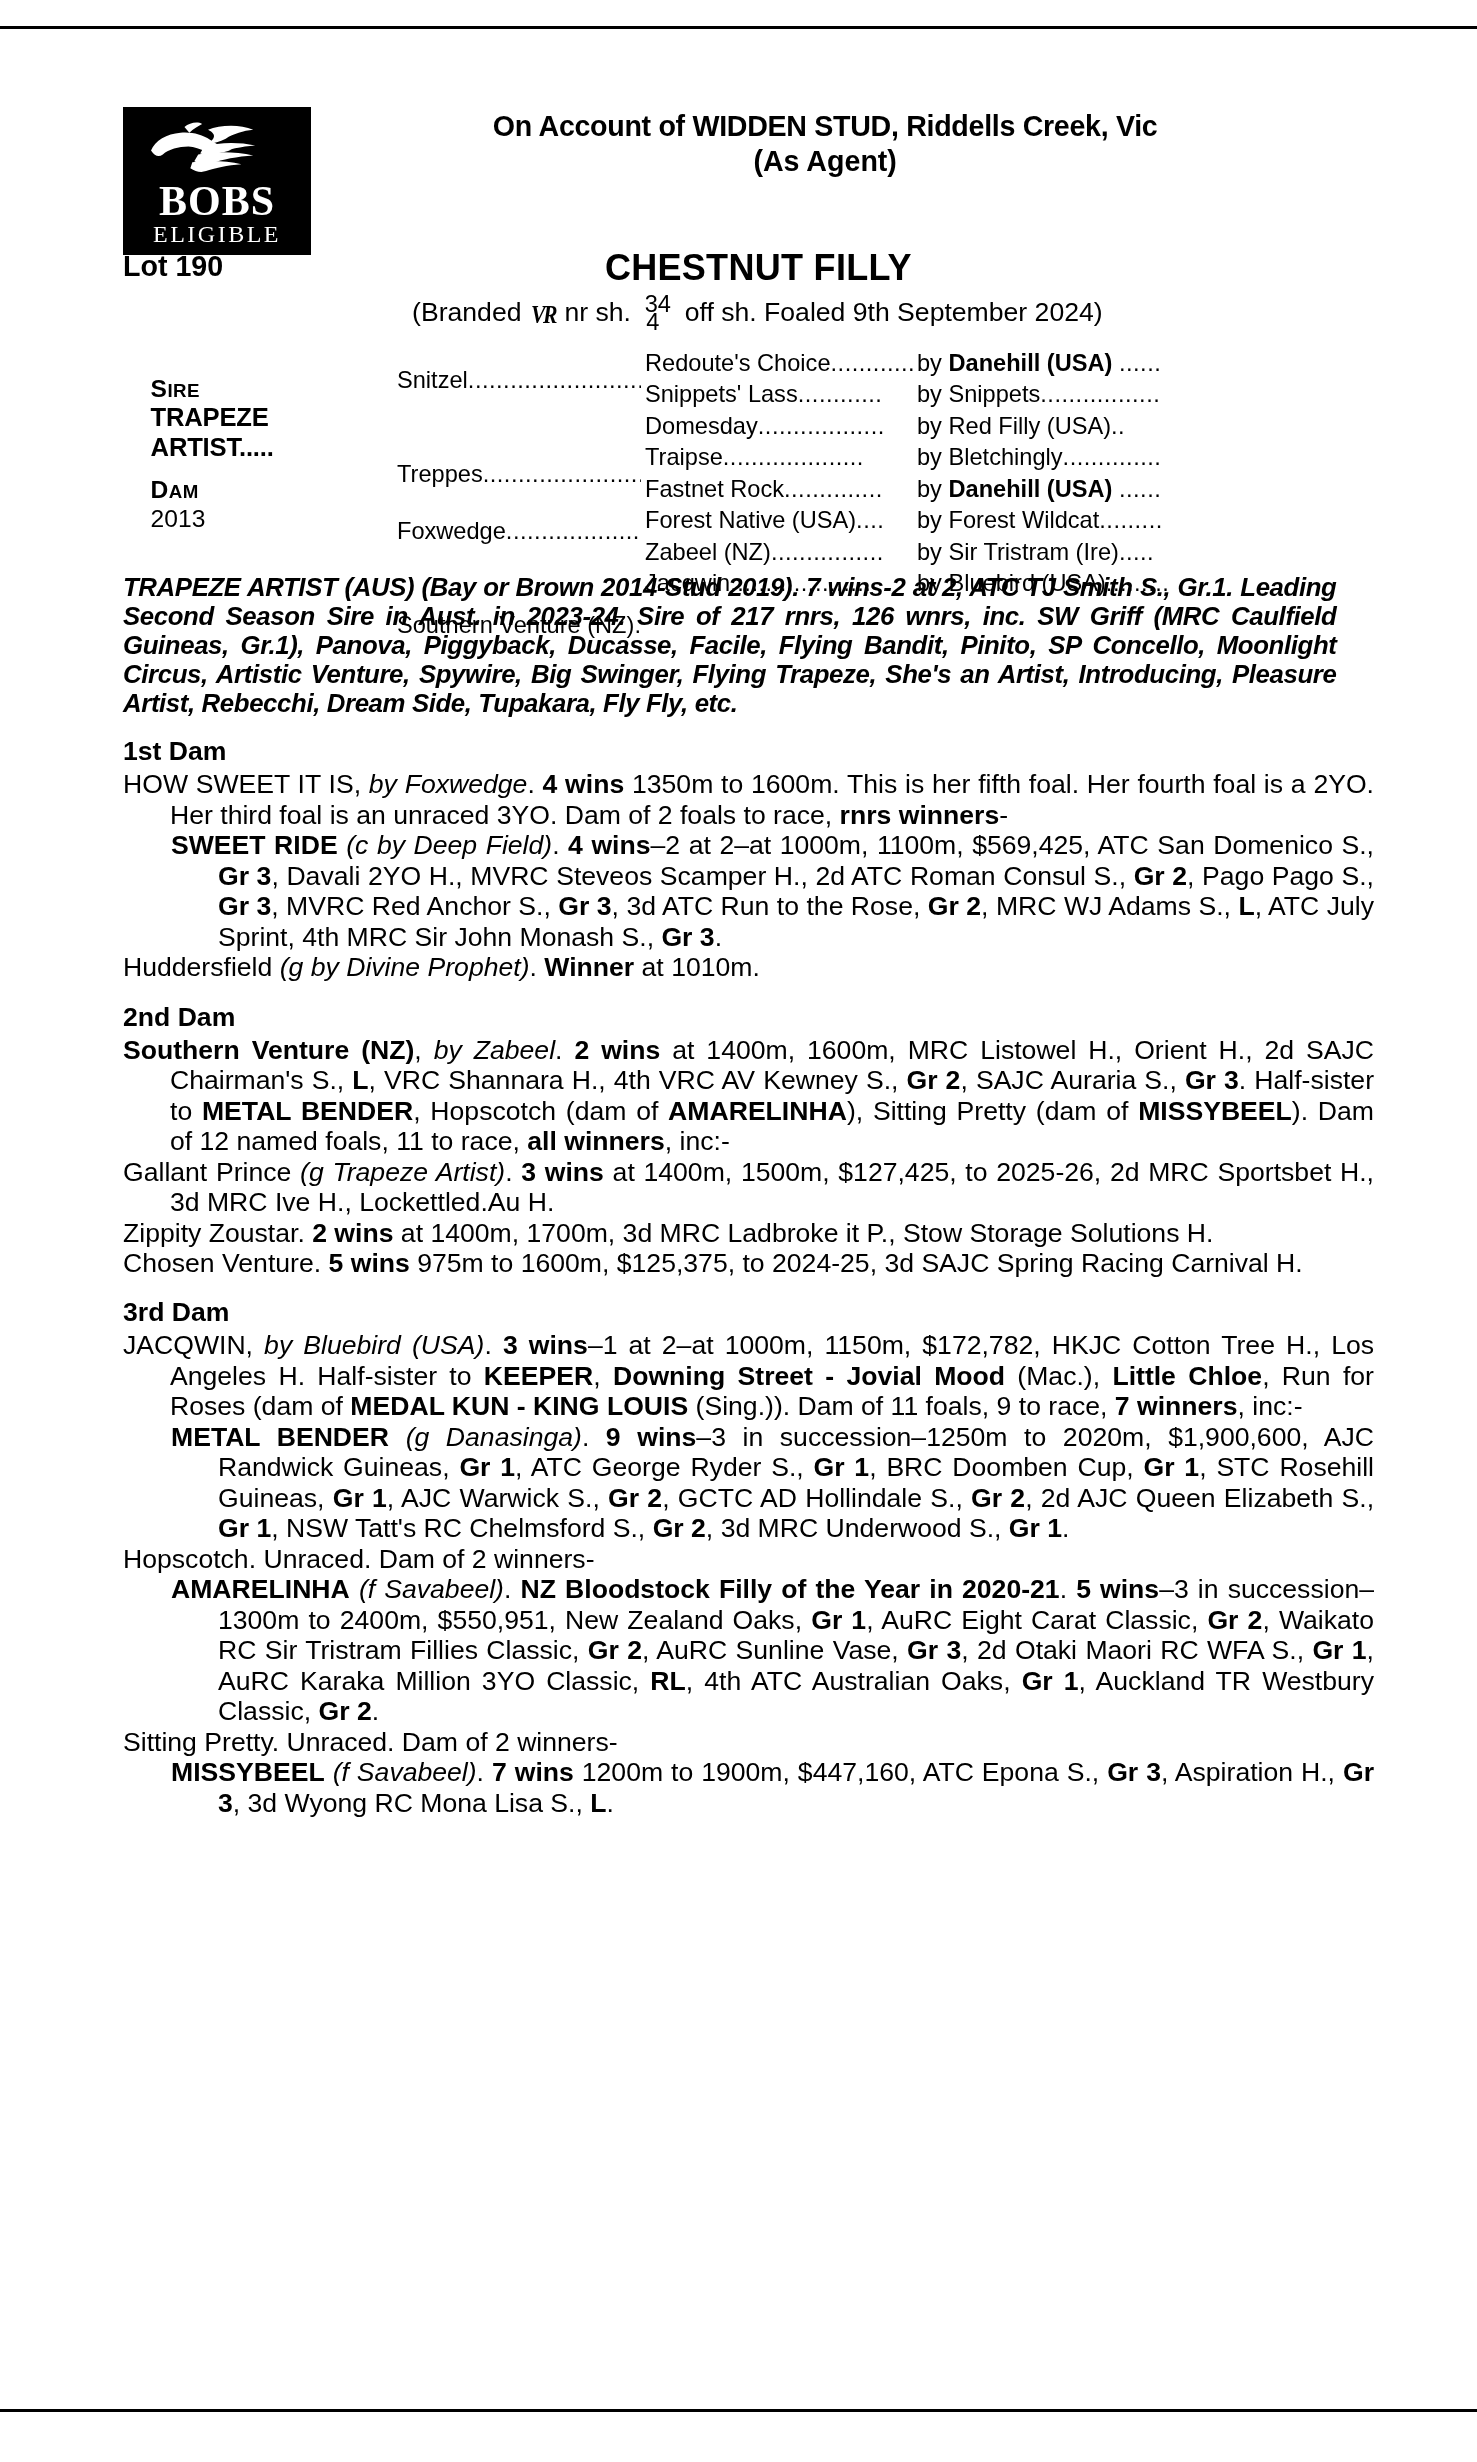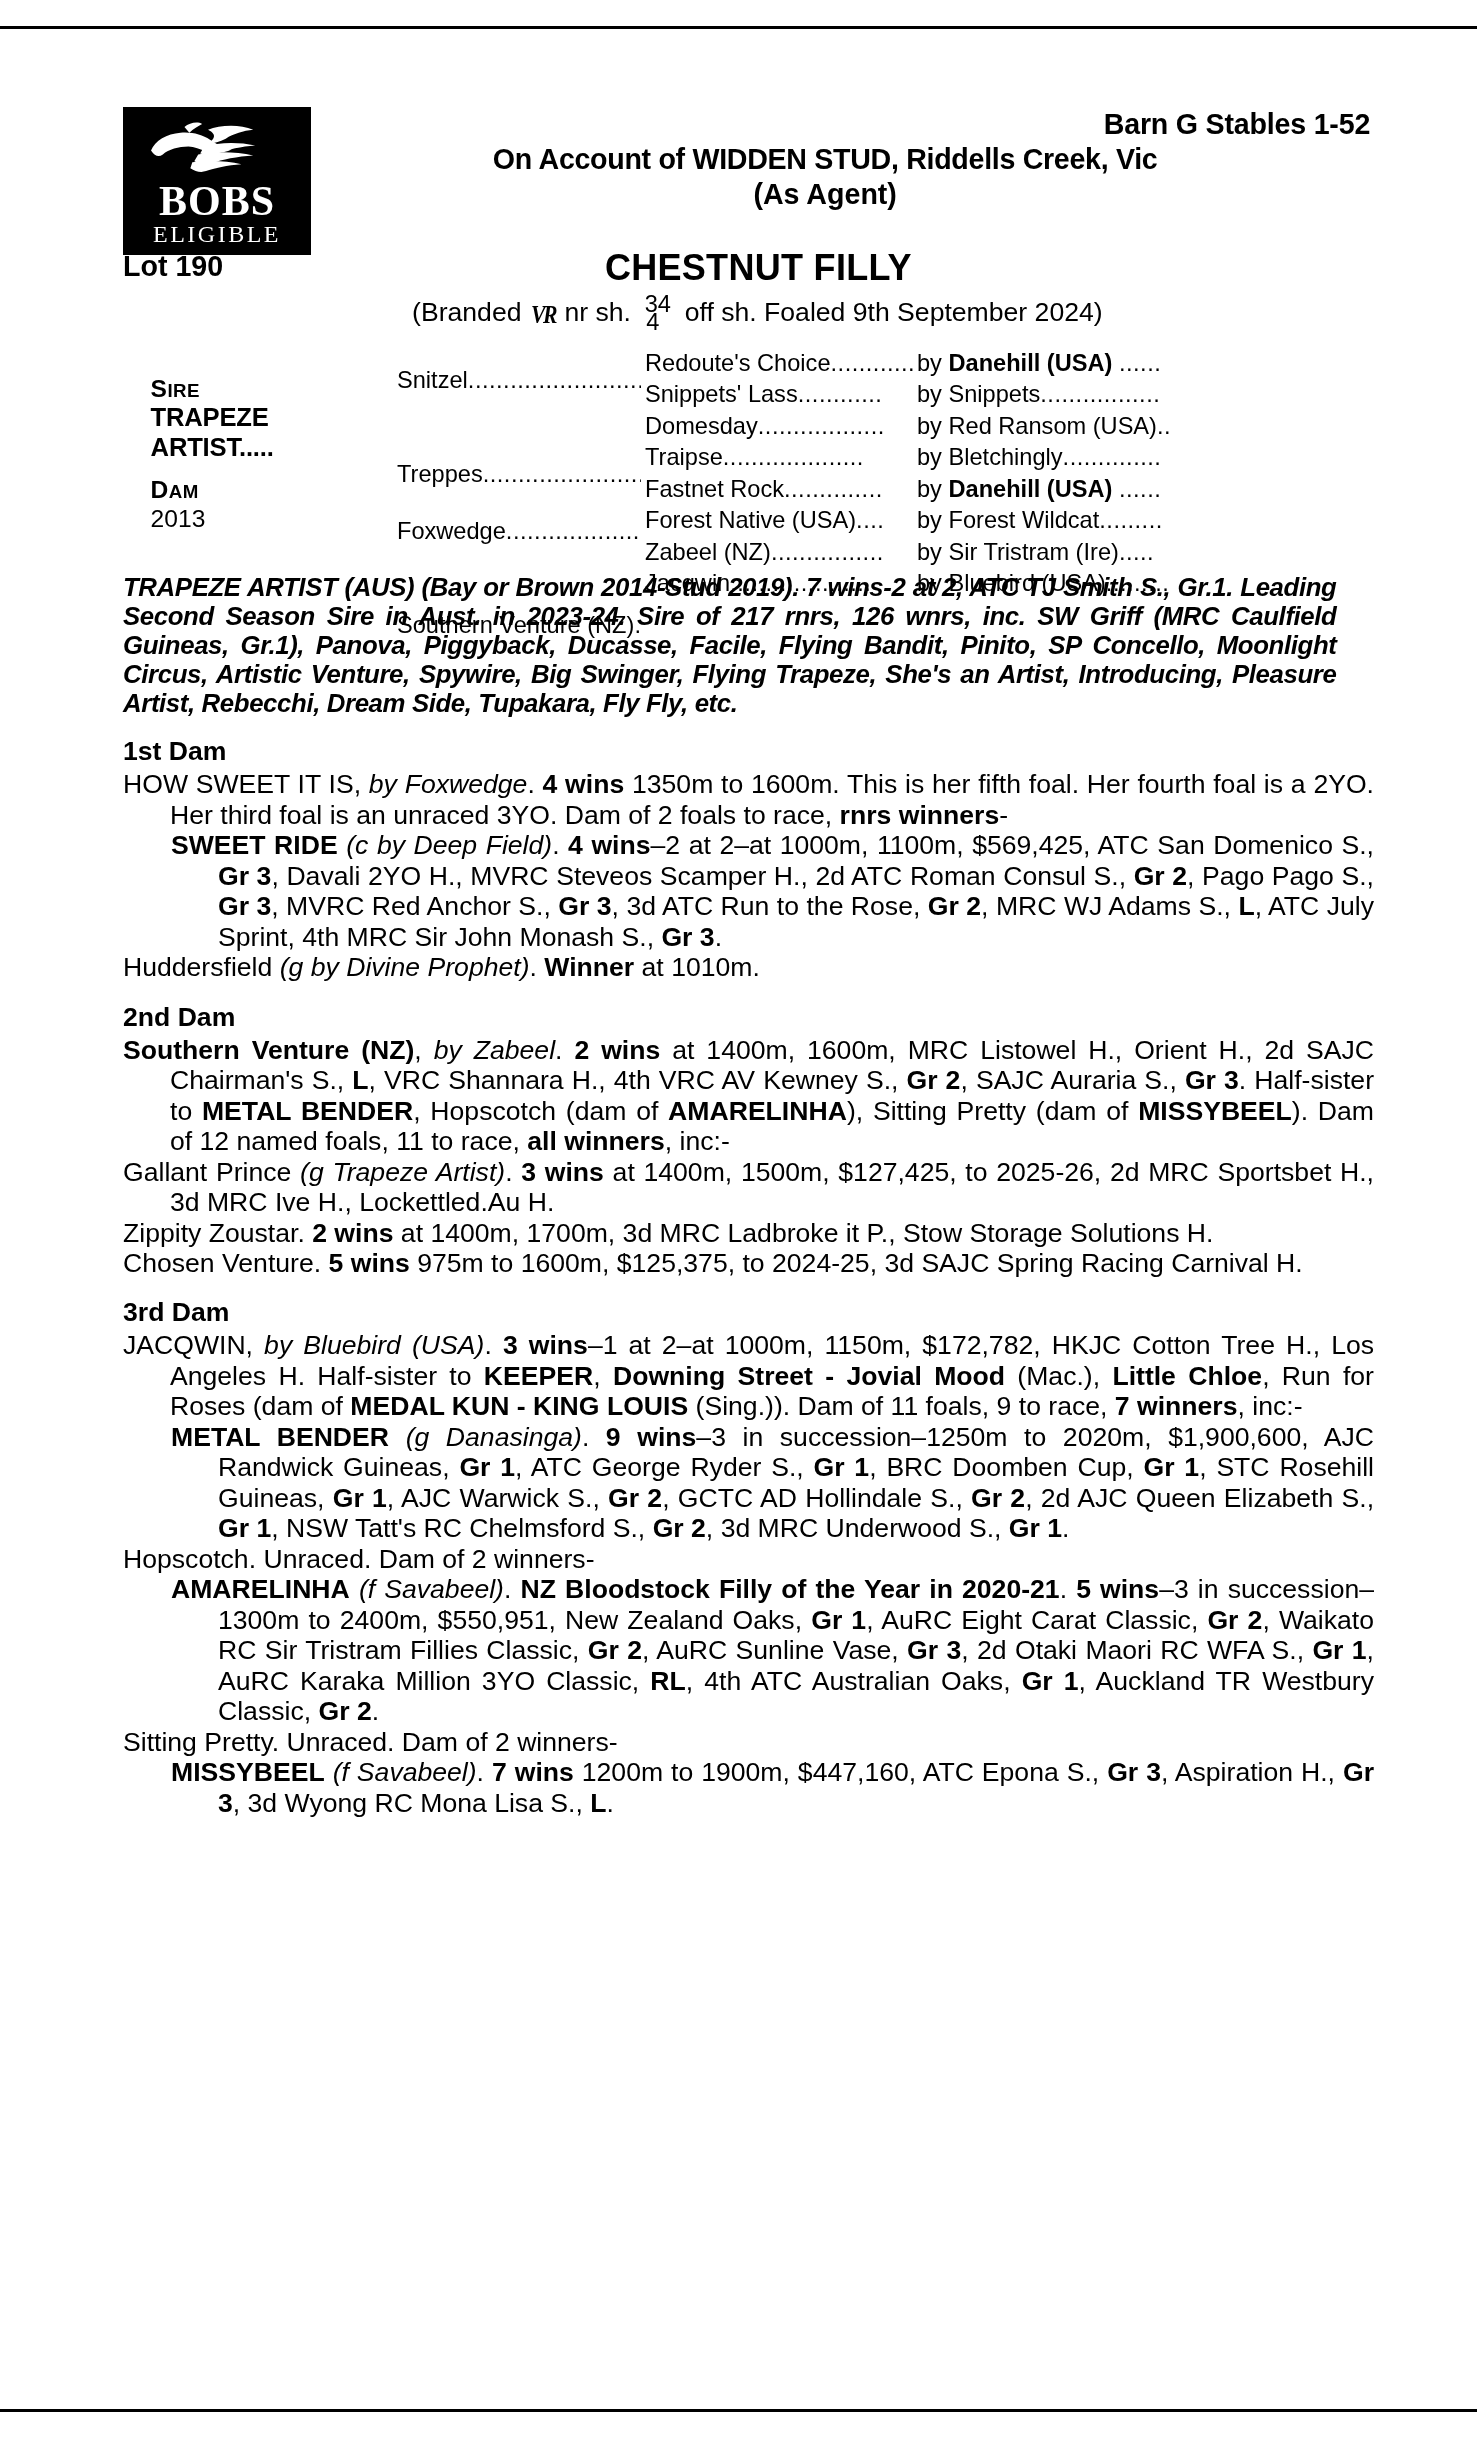--- a/index.html
+++ b/index.html
@@ -275,21 +275,20 @@
               <path d="M50 34 C66 31 88 31 106 35 C90 36 74 39 64 43 C58 45 52 44 46 41 Z"></path>
               <path d="M44 42 C58 40 78 40 94 44 C80 45 66 48 58 51 C52 53 47 51 42 48 Z"></path>
             </g>
           </svg>
         </div>
         <div class="bobs-word">BOBS</div>
         <div class="bobs-sub">ELIGIBLE</div>
       </div>
 
       <div class="header-text">
-        <div class="barn-line">Barn G Stables 1-52</div>
         <div class="account-line">On Account of WIDDEN STUD, Riddells Creek, Vic</div>
         <div class="agent-line">(As Agent)</div>
       </div>
     </div>
 
     <div class="lot-row">
       <div class="lot-label">Lot 190</div>
       <div class="sex-title">CHESTNUT FILLY</div>
     </div>
 
@@ -341,21 +340,21 @@
         <div class="gg-row"><span>Traipse</span><span class="dots">....................</span></div>
         <div class="gg-row"><span>Fastnet Rock</span><span class="dots">..............</span></div>
         <div class="gg-row"><span>Forest Native (USA)</span><span class="dots">....</span></div>
         <div class="gg-row"><span>Zabeel (NZ)</span><span class="dots">................</span></div>
         <div class="gg-row"><span>Jacqwin</span><span class="dots">....................</span></div>
       </div>
 
       <div class="ped-col-4 gg-rows">
         <div class="gg-row"><span>by</span> <span class="b">Danehill (USA)</span> <span class="dots">......</span></div>
         <div class="gg-row"><span>by</span> <span>Snippets</span><span class="dots">.................</span></div>
-        <div class="gg-row"><span>by</span> <span>Red Ransom (USA)</span><span class="dots">..</span></div>
+        <div class="gg-row"><span>by</span> <span>Red Filly (USA)</span><span class="dots">..</span></div>
         <div class="gg-row"><span>by</span> <span>Bletchingly</span><span class="dots">..............</span></div>
         <div class="gg-row"><span>by</span> <span class="b">Danehill (USA)</span> <span class="dots">......</span></div>
         <div class="gg-row"><span>by</span> <span>Forest Wildcat</span><span class="dots">.........</span></div>
         <div class="gg-row"><span>by</span> <span>Sir Tristram (Ire)</span><span class="dots">.....</span></div>
         <div class="gg-row"><span>by</span> <span>Bluebird (USA)</span><span class="dots">.........</span></div>
       </div>
     </div>
 
     <div class="sire-summary">TRAPEZE ARTIST (AUS) (Bay or Brown 2014-Stud 2019). 7 wins-2 at 2, ATC TJ Smith S., Gr.1. Leading Second Season Sire in Aust. in 2023-24. Sire of 217 rnrs, 126 wnrs, inc. SW Griff (MRC Caulfield Guineas, Gr.1), Panova, Piggyback, Ducasse, Facile, Flying Bandit, Pinito, SP Concello, Moonlight Circus, Artistic Venture, Spywire, Big Swinger, Flying Trapeze, She's an Artist, Introducing, Pleasure Artist, Rebecchi, Dream Side, Tupakara, Fly Fly, etc.</div>
 

